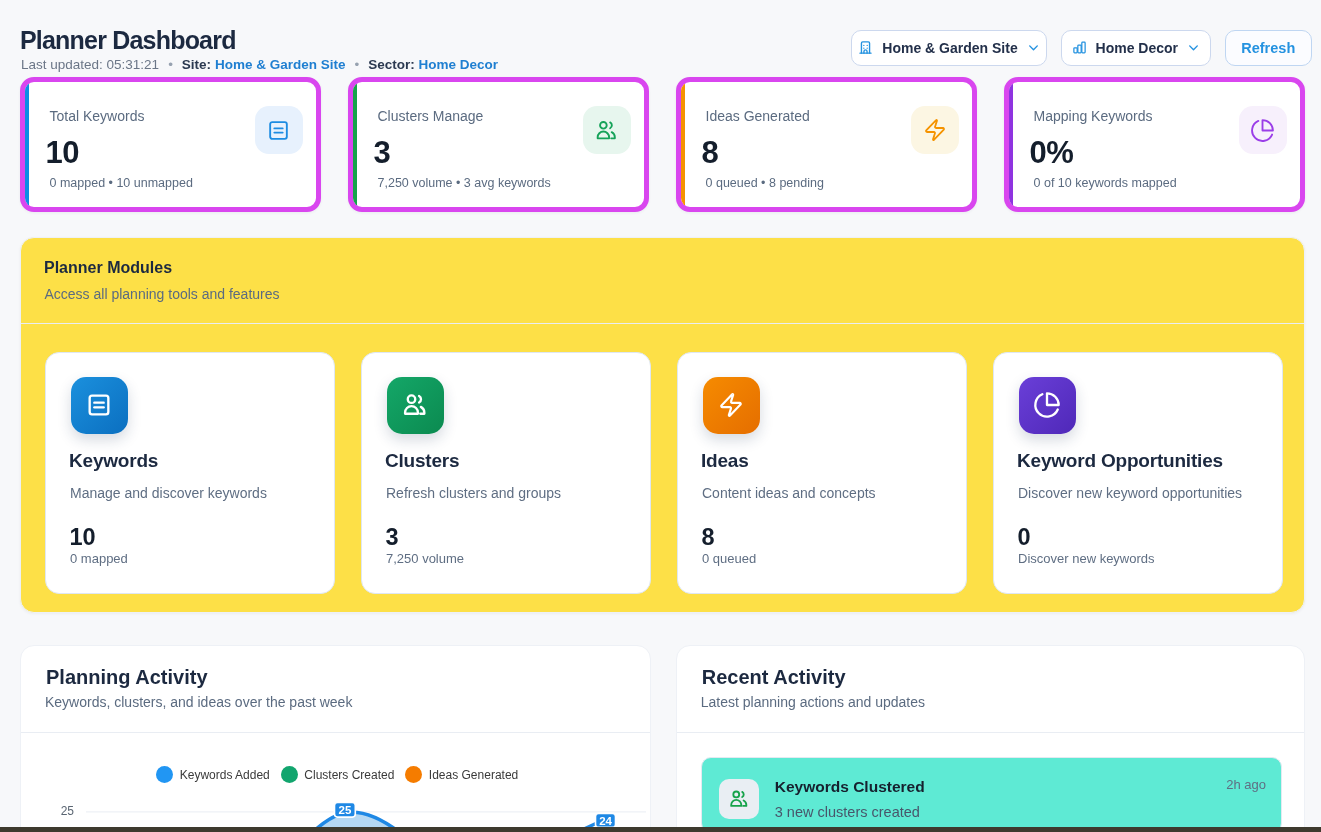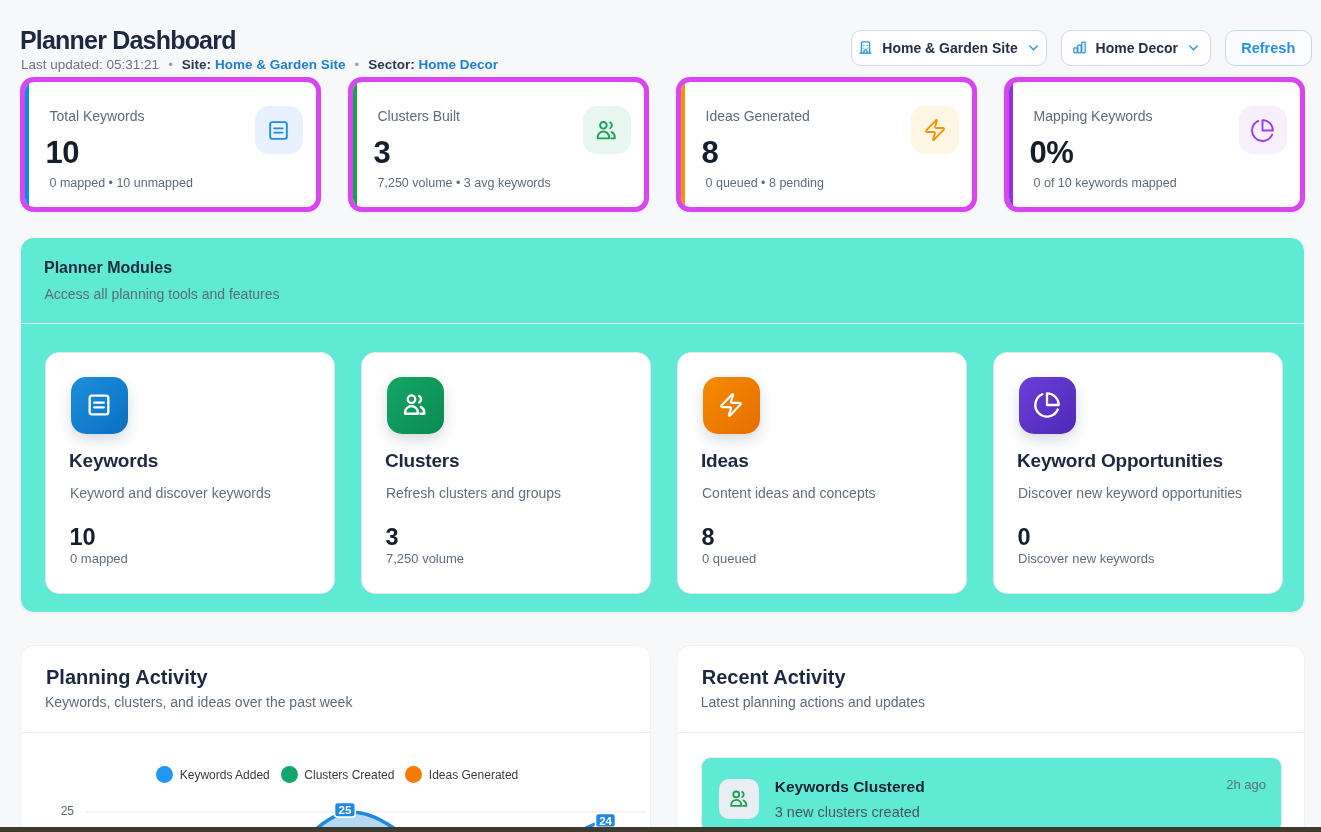--- a/index.html
+++ b/index.html
@@ -21,21 +21,21 @@
 
 
 .scard { position:absolute; top:77px; width:301.5px; height:135px; background:#fff; border-radius:14px; border:5px solid #d946ef; box-shadow:0 1px 3px rgba(25,40,70,0.06); overflow:hidden; }
 .scard .bar { position:absolute; left:0; top:0; bottom:0; width:4px; }
 .scard .t { position:absolute; left:25px; top:26px; font-size:14px; color:#5b6b80; }
 .scard .n { position:absolute; left:21px; top:52.5px; font-size:31px; font-weight:800; color:#141e2c; letter-spacing:-0.5px; }
 .scard .s { position:absolute; left:25px; top:93.5px; font-size:12.5px; color:#5b6b80; }
 .scard .ic { position:absolute; left:230px; top:24px; width:48px; height:48px; border-radius:14px; display:flex; align-items:center; justify-content:center; }
 
 
-#modules { left:20px; top:237px; width:1285px; height:376px; background:#5eead4; border-radius:14px; border:1px solid #eef1f6; box-shadow:0 1px 3px rgba(25,40,70,0.05); position:absolute; }
+#modules { left:20px; top:237px; width:1285px; height:376px; background:#fde047; border-radius:14px; border:1px solid #eef1f6; box-shadow:0 1px 3px rgba(25,40,70,0.05); position:absolute; }
 .ht { position:absolute; left:23px; top:21px; font-size:16px; font-weight:700; color:#1c2940; }
 .hs { position:absolute; left:23.5px; top:47.5px; font-size:14px; color:#5b6b80; }
 #modules .divider { position:absolute; left:0; right:0; top:85px; border-top:1px solid #e9edf3; }
 
 .mcard { position:absolute; top:114px; width:289.5px; height:242px; background:#fff; border:1.5px solid #dfe7f2; border-radius:14px; }
 .mcard .mic { position:absolute; left:24.5px; top:23.5px; width:57px; height:57px; border-radius:15px; display:flex; align-items:center; justify-content:center; box-shadow:0 6px 14px rgba(30,50,90,0.18); }
 .mcard .mt { position:absolute; left:23px; top:97px; font-size:19px; font-weight:800; color:#1c2940; letter-spacing:-0.2px; }
 .mcard .md { position:absolute; left:24px; top:132px; font-size:14px; color:#5f6e83; }
 .mcard .mn { position:absolute; left:23.5px; top:171px; font-size:23.5px; font-weight:800; color:#141e2c; }
 .mcard .ms { position:absolute; left:24px; top:198px; font-size:13px; color:#5f6e83; }
@@ -102,21 +102,21 @@
   <div class="ic" style="background:#e7f1fd;">
     <svg width="25" height="25" viewBox="0 0 24 24" fill="none" stroke="#1d8ce2" stroke-width="1.8" stroke-linecap="round" stroke-linejoin="round">
         <rect x="4" y="4" width="16" height="16" rx="2"></rect>
         <line x1="8" y1="10" x2="16" y2="10"></line>
         <line x1="8" y1="14" x2="16" y2="14"></line>
       </svg>
   </div>
 </div>
 <div class="scard" style="left:347.5px;">
   <div class="bar" style="background:#16a34a;"></div>
-  <div class="t">Clusters Built</div>
+  <div class="t">Clusters Manage</div>
   <div class="n">3</div>
   <div class="s">7,250 volume • 3 avg keywords</div>
   <div class="ic" style="background:#e7f6ee;">
     <svg width="25" height="25" viewBox="0 0 24 24" fill="none" stroke="#16a259" stroke-width="1.8" stroke-linecap="round" stroke-linejoin="round">
         <circle cx="9" cy="7" r="3.2"></circle>
         <path d="M3.5 19.5v-1a5.5 5.5 0 0 1 11 0v1z"></path>
         <path d="M15.5 4.2a3.2 3.2 0 0 1 0 5.6"></path>
         <path d="M17 13.6a5.5 5.5 0 0 1 3 4.9v1h-3.5"></path>
       </svg>
   </div>
@@ -152,21 +152,21 @@
 
   <div class="mcard" style="left:24px;">
     <div class="mic" style="background:linear-gradient(135deg,#1b90dd,#0b6fc0);">
       <svg width="28" height="28" viewBox="0 0 24 24" fill="none" stroke="#fff" stroke-width="2" stroke-linecap="round" stroke-linejoin="round">
           <rect x="4" y="4" width="16" height="16" rx="2"></rect>
           <line x1="8" y1="10" x2="16" y2="10"></line>
           <line x1="8" y1="14" x2="16" y2="14"></line>
         </svg>
     </div>
     <div class="mt">Keywords</div>
-    <div class="md">Keyword and discover keywords</div>
+    <div class="md">Manage and discover keywords</div>
     <div class="mn">10</div>
     <div class="ms">0 mapped</div>
   </div>
   <div class="mcard" style="left:340px;">
     <div class="mic" style="background:linear-gradient(135deg,#14a768,#0b8a50);">
       <svg width="28" height="28" viewBox="0 0 24 24" fill="none" stroke="#fff" stroke-width="2" stroke-linecap="round" stroke-linejoin="round">
           <circle cx="9" cy="7" r="3.2"></circle>
           <path d="M3.5 19.5v-1a5.5 5.5 0 0 1 11 0v1z"></path>
           <path d="M15.5 4.2a3.2 3.2 0 0 1 0 5.6"></path>
           <path d="M17 13.6a5.5 5.5 0 0 1 3 4.9v1h-3.5"></path>

